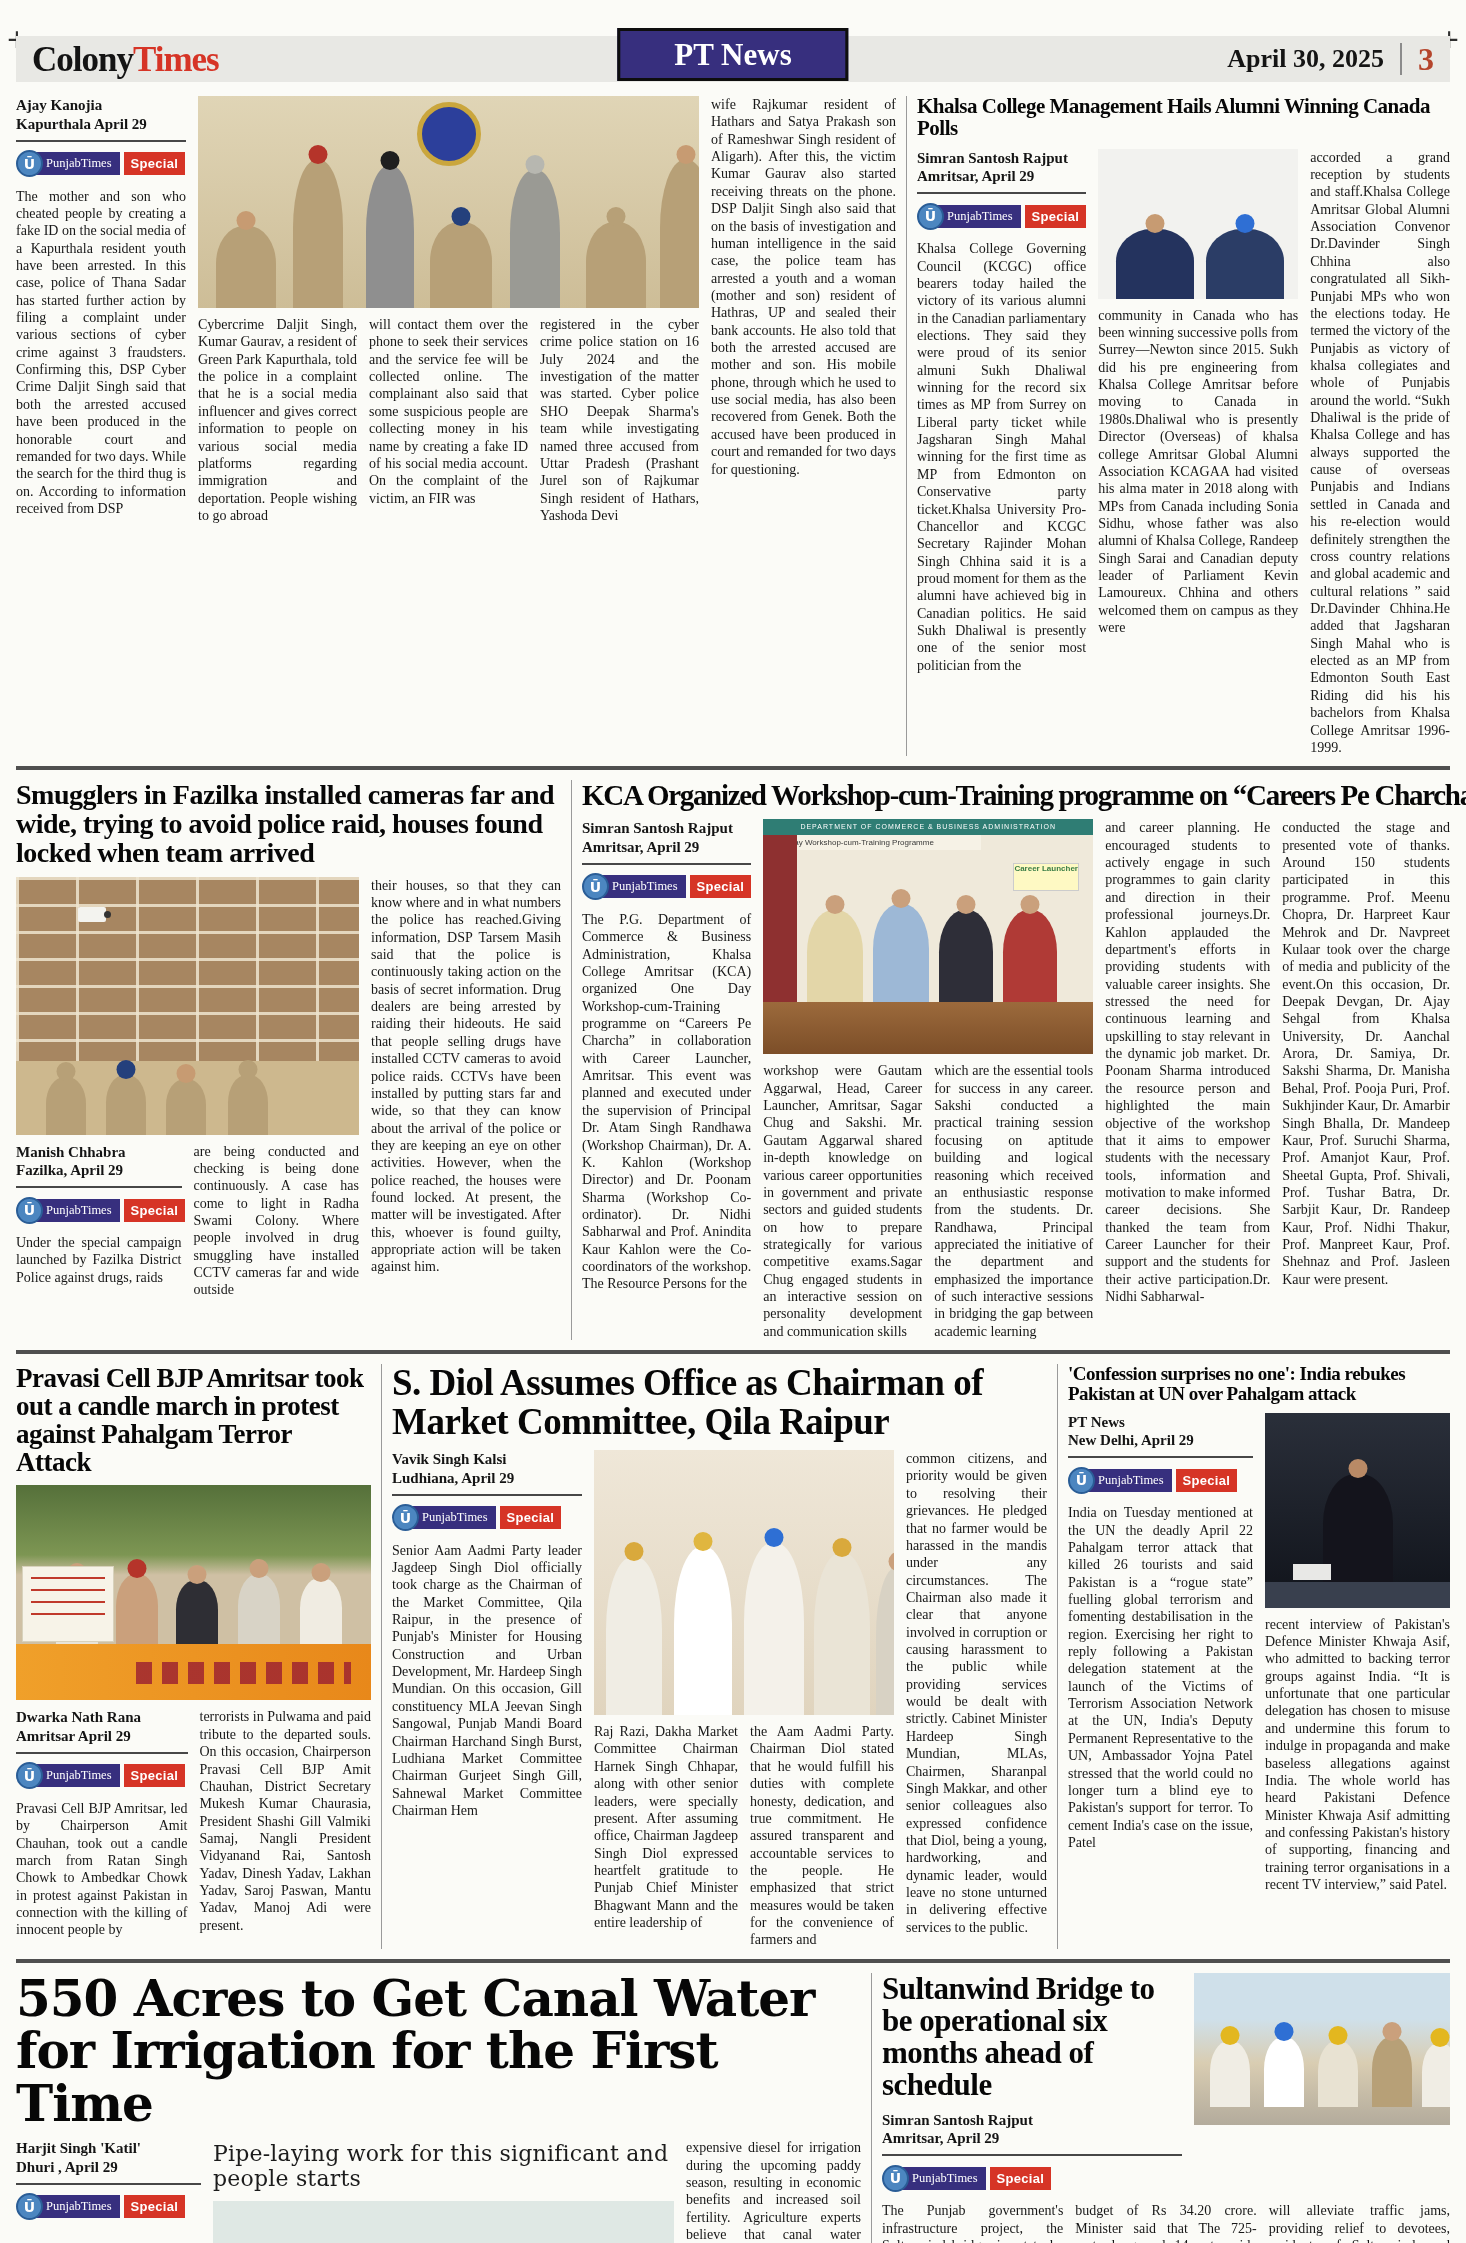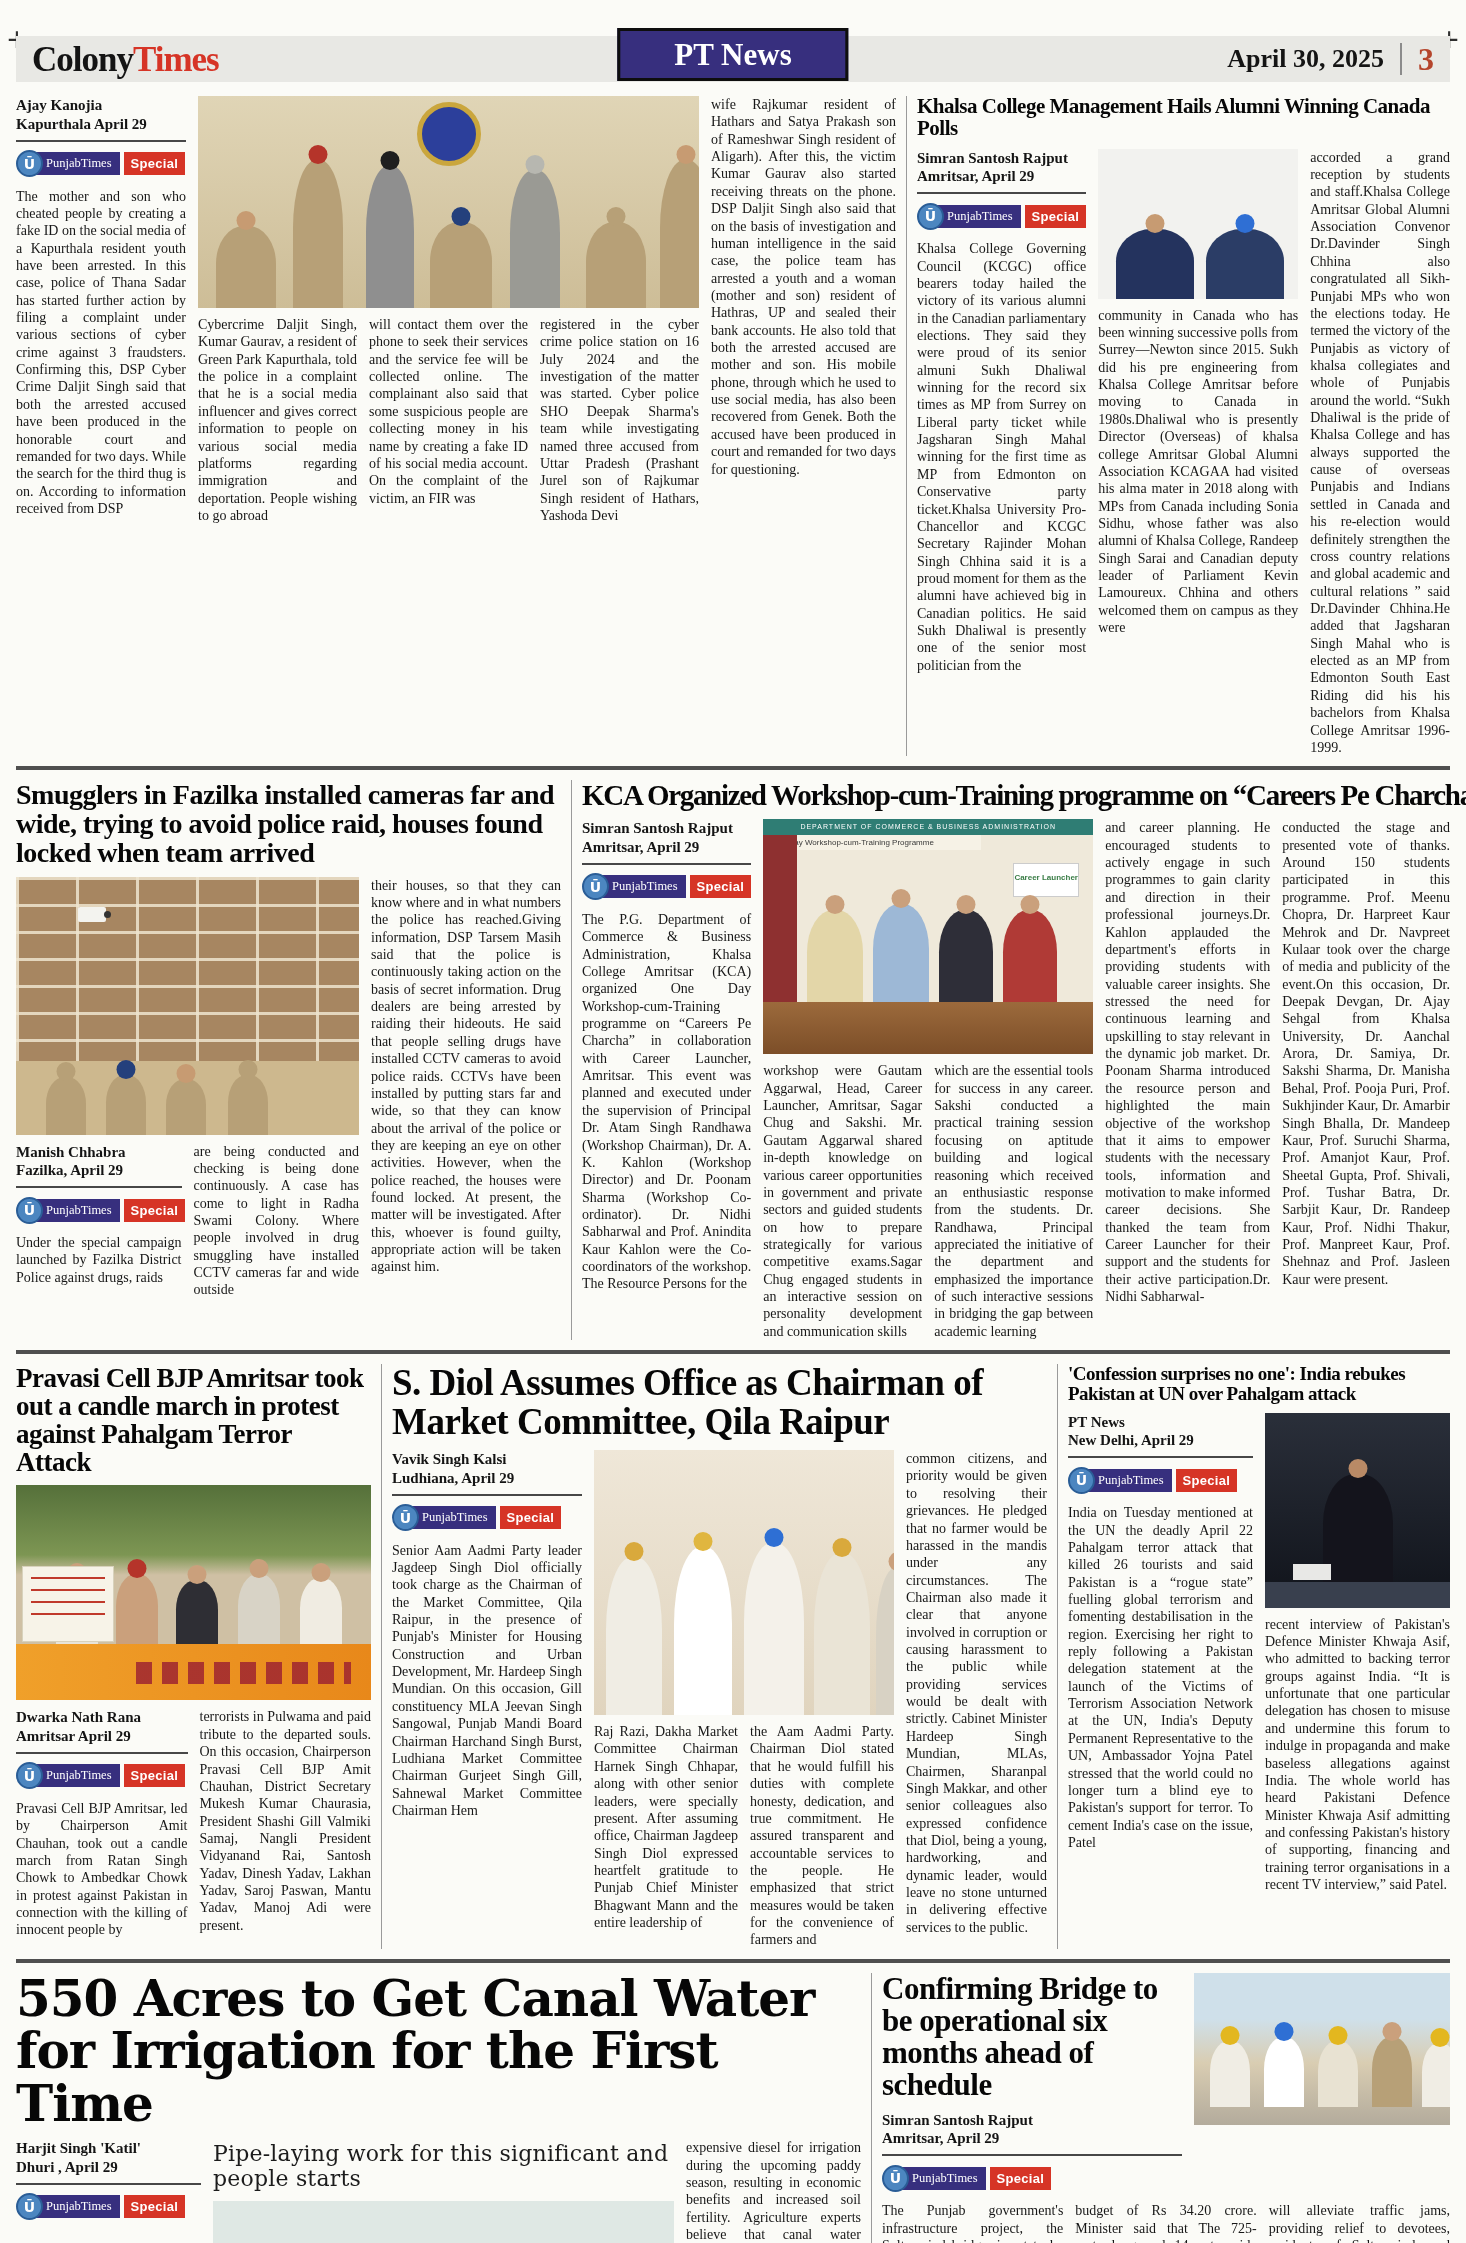--- a/index.html
+++ b/index.html
@@ -57,21 +57,21 @@
   .ph-kap{height:212px;background:linear-gradient(180deg,#e0d5b6,#cdbd97)}
   .emblem{position:absolute;top:6px;left:50%;transform:translateX(-50%);width:64px;height:64px;border-radius:50%;background:#2c3f9b;border:5px solid #caa63d}
   .ph-khalsa{height:150px;background:#f2f2ef}
   .ph-brick{height:258px;background-color:#a78661;background-image:repeating-linear-gradient(180deg,rgba(238,228,206,.85) 0 3px,transparent 3px 27px),repeating-linear-gradient(90deg,rgba(238,228,206,.85) 0 3px,transparent 3px 60px)}
   .cam{position:absolute;top:30px;left:62px;width:28px;height:15px;background:#f3f3ef;border-radius:2px}
   .cam::after{content:"";position:absolute;right:-5px;top:4px;width:7px;height:7px;border-radius:50%;background:#333}
   .dirt{position:absolute;left:0;right:0;bottom:0;height:74px;background:#cdb88e}
   .ph-kca{height:235px;background:#efe9da}
   .bn1{position:absolute;top:0;left:0;right:0;height:16px;background:#2f7d74;color:#fff;font:7px "Liberation Sans",sans-serif;text-align:center;line-height:16px;letter-spacing:1px}
   .bn2{position:absolute;top:16px;left:0;right:34%;height:15px;background:#f6f2e6;color:#3a3a3a;font:8px "Liberation Sans",sans-serif;line-height:15px;padding-left:8px}
-  .sign{position:absolute;top:44px;right:14px;width:66px;height:34px;background:#ffffff;border:1px solid #ccc;color:#3a7d46;font:700 8px "Liberation Sans",sans-serif;text-align:center;padding-top:9px}
+  .sign{position:absolute;top:44px;right:14px;width:66px;height:28px;background:#fef9c3;border:1px solid #ccc;color:#3a7d46;font:700 8px "Liberation Sans",sans-serif;text-align:center;padding-top:0}
   .curtain{position:absolute;top:16px;left:0;width:34px;bottom:52px;background:#8e3030}
   .desk{position:absolute;left:0;right:0;bottom:0;height:52px;background:linear-gradient(180deg,#9c6a3c,#7c4e28)}
   .ph-pravasi{height:215px;background:linear-gradient(180deg,#55703a 0,#7d9653 70px,#cfc0a4 90px,#cfc0a4 100%)}
   .banner-or{position:absolute;left:0;right:0;bottom:0;height:56px;background:linear-gradient(90deg,#f0a02a,#e8881a)}
   .banner-tx{position:absolute;left:120px;right:20px;bottom:16px;height:22px;background:repeating-linear-gradient(90deg,#9e2430 0 16px,transparent 16px 26px);opacity:.85}
   .placard{position:absolute;left:6px;bottom:58px;width:92px;height:76px;background:#f7f3e8;border:1px solid #d8d2bc}
   .placard span{display:block;height:2px;background:#c0392b;margin:10px 8px 0}
   .ph-diol{height:265px;background:linear-gradient(180deg,#efe7d8,#e0d4be)}
   .ph-un{height:195px;background:linear-gradient(180deg,#2a2f3a,#10131a)}
   .undesk{position:absolute;left:0;right:0;bottom:0;height:26px;background:#39404e}
@@ -392,21 +392,21 @@
           <p class="bt">expensive diesel for irrigation during the upcoming paddy season, resulting in economic benefits and increased soil fertility. Agriculture experts believe that canal water contains more nutrients essential for soil compared to groundwater. Earlier, this area relied on tube wells for water, but due to depleting groundwater levels, these tube wells have become ineffective. He said that the Punjab government was committed to developing the state in a planned manner.The event was attended by village sarpanches, prominent citizens, and officials from the Irrigation Department.</p>
         </div>
       </div>
     </article>
 
     <div class="vsep"></div>
 
     <article class="c">
       <div class="flex g">
         <div class="w300">
-          <h2 class="hl hl-a9">Confirming Bridge to be operational six months ahead of schedule</h2>
+          <h2 class="hl hl-a9">Sultanwind Bridge to be operational six months ahead of schedule</h2>
           <div class="byl">
             <div>Simran Santosh Rajput</div>
             <div>Amritsar,  April 29</div>
           </div>
           <div class="badge">
             <span class="circ">Ū</span>
             <span class="ptl">PunjabTimes</span>
             <span class="spl">Special</span>
           </div>
         </div>

